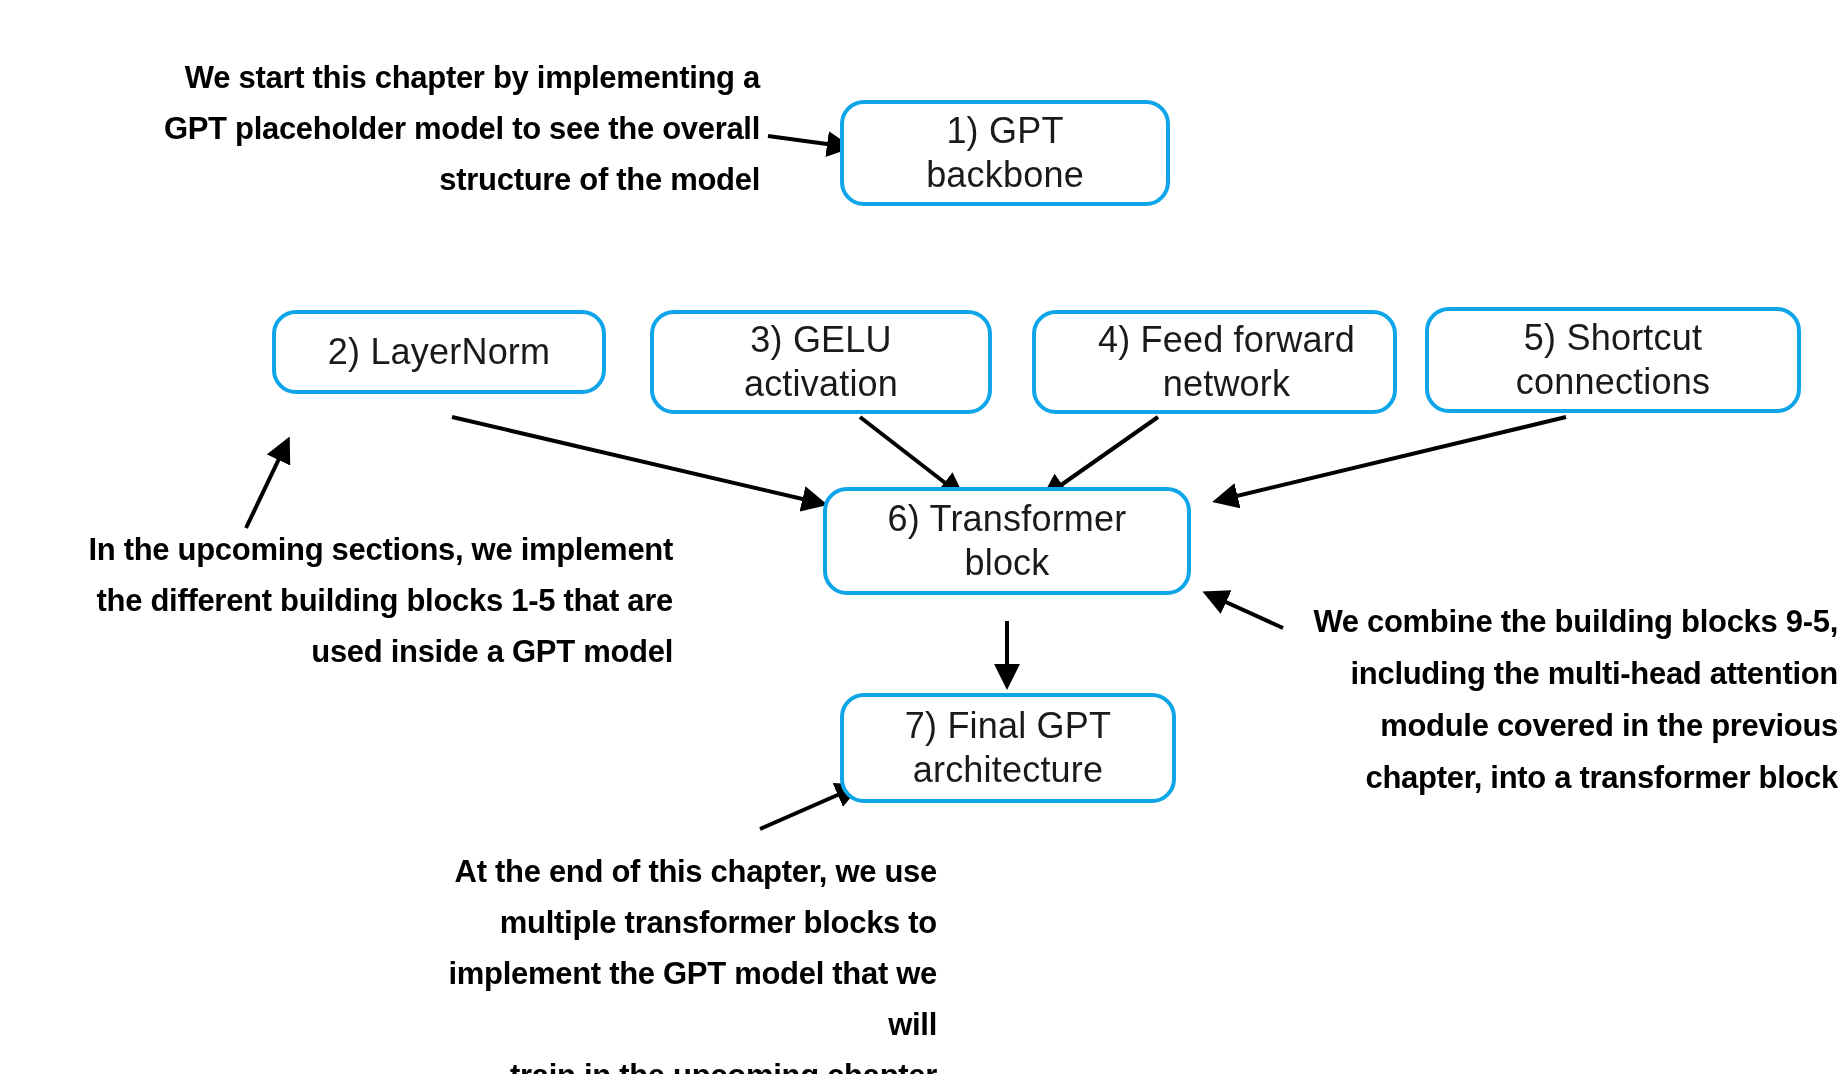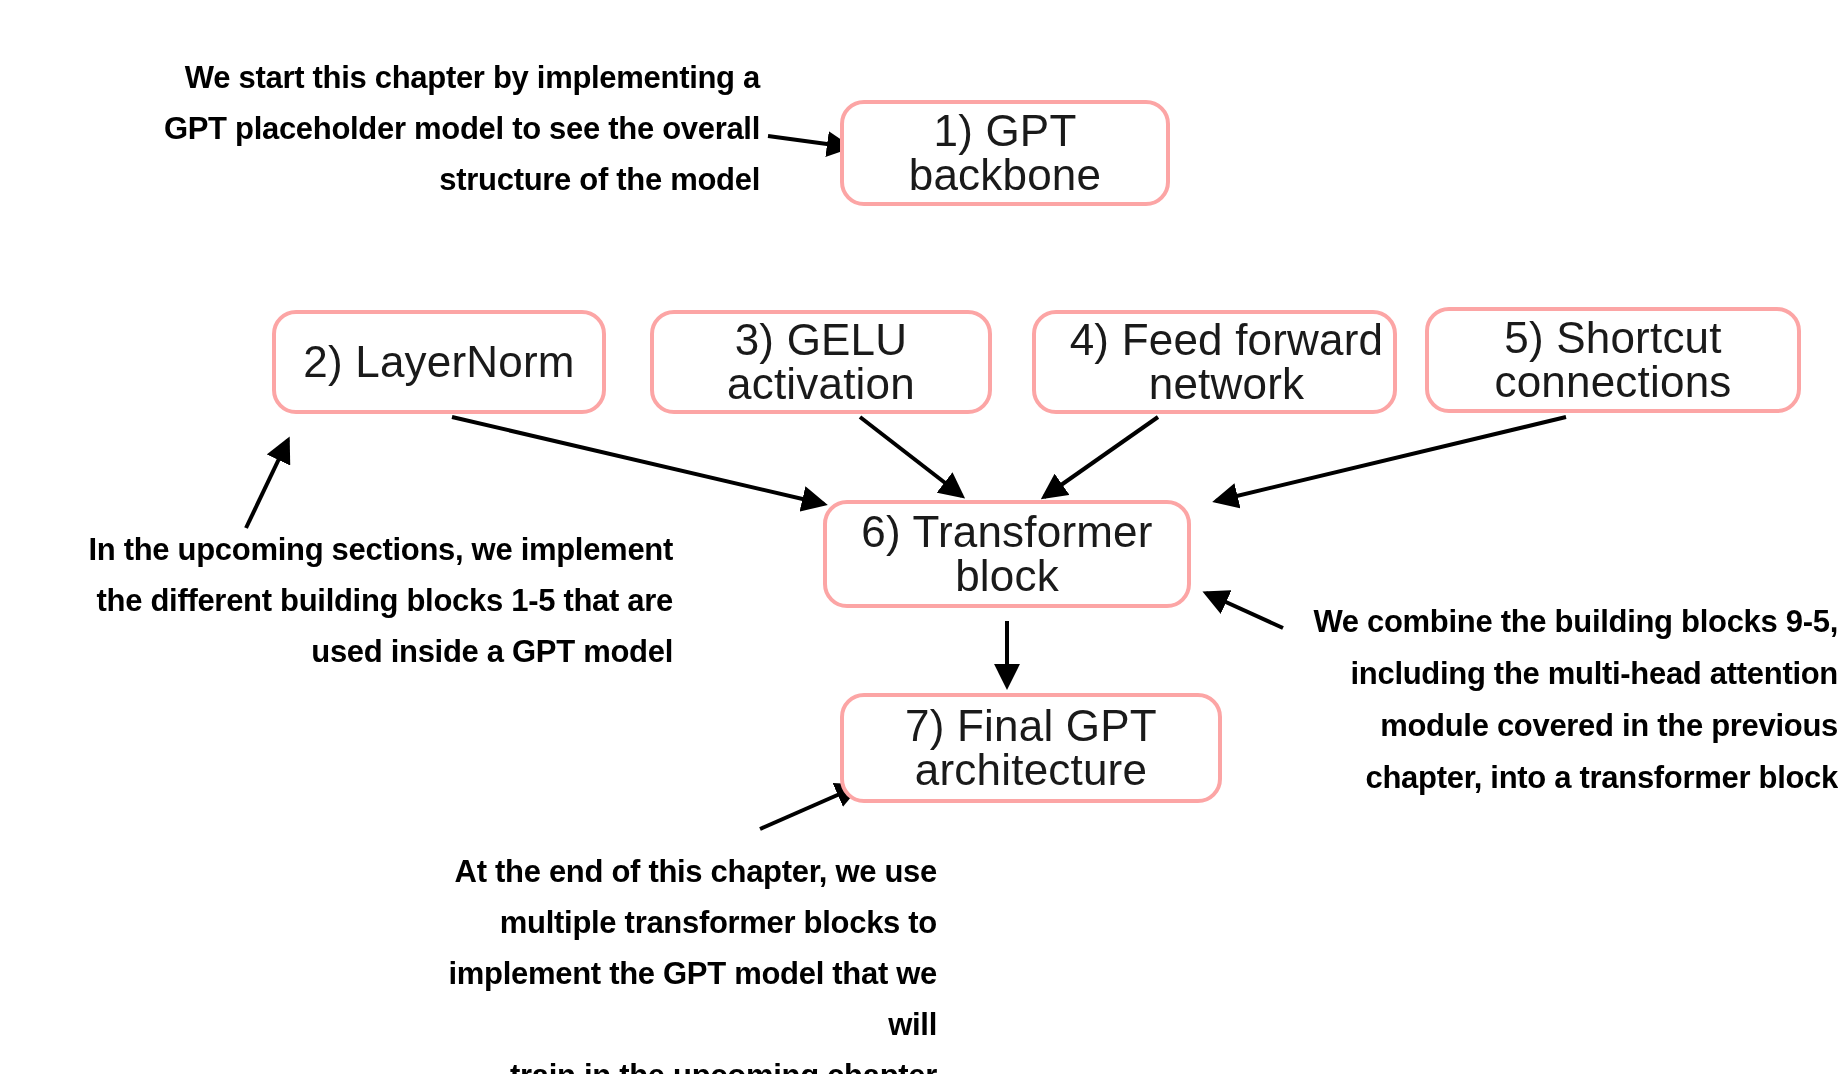--- a/index.html
+++ b/index.html
@@ -19,27 +19,27 @@
     position: absolute;
     left: 0; top: 0;
     width: 1838px;
     height: 1074px;
     pointer-events: none;
   }
   .node {
     position: absolute;
     box-sizing: border-box;
     background: #ffffff;
-    border: 4px solid #fca5a5;
+    border: 4px solid #0ea5e9;
     border-radius: 24px;
     display: flex;
     align-items: center;
     justify-content: center;
     text-align: center;
-    font-size: 44px;
+    font-size: 36px;
     line-height: 44px;
     color: #1a1a1a;
     white-space: pre-line;
     letter-spacing: 0.2px;
   }
   .ann {
     position: absolute;
     text-align: right;
     font-weight: bold;
     font-size: 31px;
@@ -69,35 +69,35 @@
       <line x1="1566" y1="417" x2="1216" y2="501" marker-end="url(#ah)"></line>
       <line x1="1007" y1="621" x2="1007" y2="686" marker-end="url(#ah)"></line>
       <line x1="1283" y1="628" x2="1206" y2="593" marker-end="url(#ah)"></line>
       <line x1="760" y1="829" x2="858" y2="786" marker-end="url(#ah)"></line>
     </g>
   </svg>
 
   <div class="node" style="left:840px;  top:100px; width:330px; height:106px;">1) GPT
 backbone</div>
 
-  <div class="node" style="left:272px;  top:310px; width:334px; height:104px;">2) LayerNorm</div>
+  <div class="node" style="left:272px;  top:310px; width:334px; height:84px;">2) LayerNorm</div>
 
   <div class="node" style="left:650px;  top:310px; width:342px; height:104px;">3) GELU
 activation</div>
 
   <div class="node" style="left:1032px; top:310px; width:365px; height:104px;padding-left:24px;">4) Feed forward
 network</div>
 
   <div class="node" style="left:1425px; top:307px; width:376px; height:106px;">5) Shortcut
 connections</div>
 
-  <div class="node" style="left:823px;  top:500px; width:368px; height:108px;">6) Transformer
+  <div class="node" style="left:823px;  top:487px; width:368px; height:108px;">6) Transformer
 block</div>
 
-  <div class="node" style="left:840px;  top:693px; width:382px; height:110px;">7) Final GPT
+  <div class="node" style="left:840px;  top:693px; width:336px; height:110px;">7) Final GPT
 architecture</div>
 
   <div class="ann" style="left:160px;  top:52px;  width:600px;">We start this chapter by implementing a
 GPT placeholder model to see the overall
 structure of the model</div>
 
   <div class="ann" style="left:88px;   top:524px; width:585px;">In the upcoming sections, we implement
 the different building blocks 1-5 that are
 used inside a GPT model</div>
 

